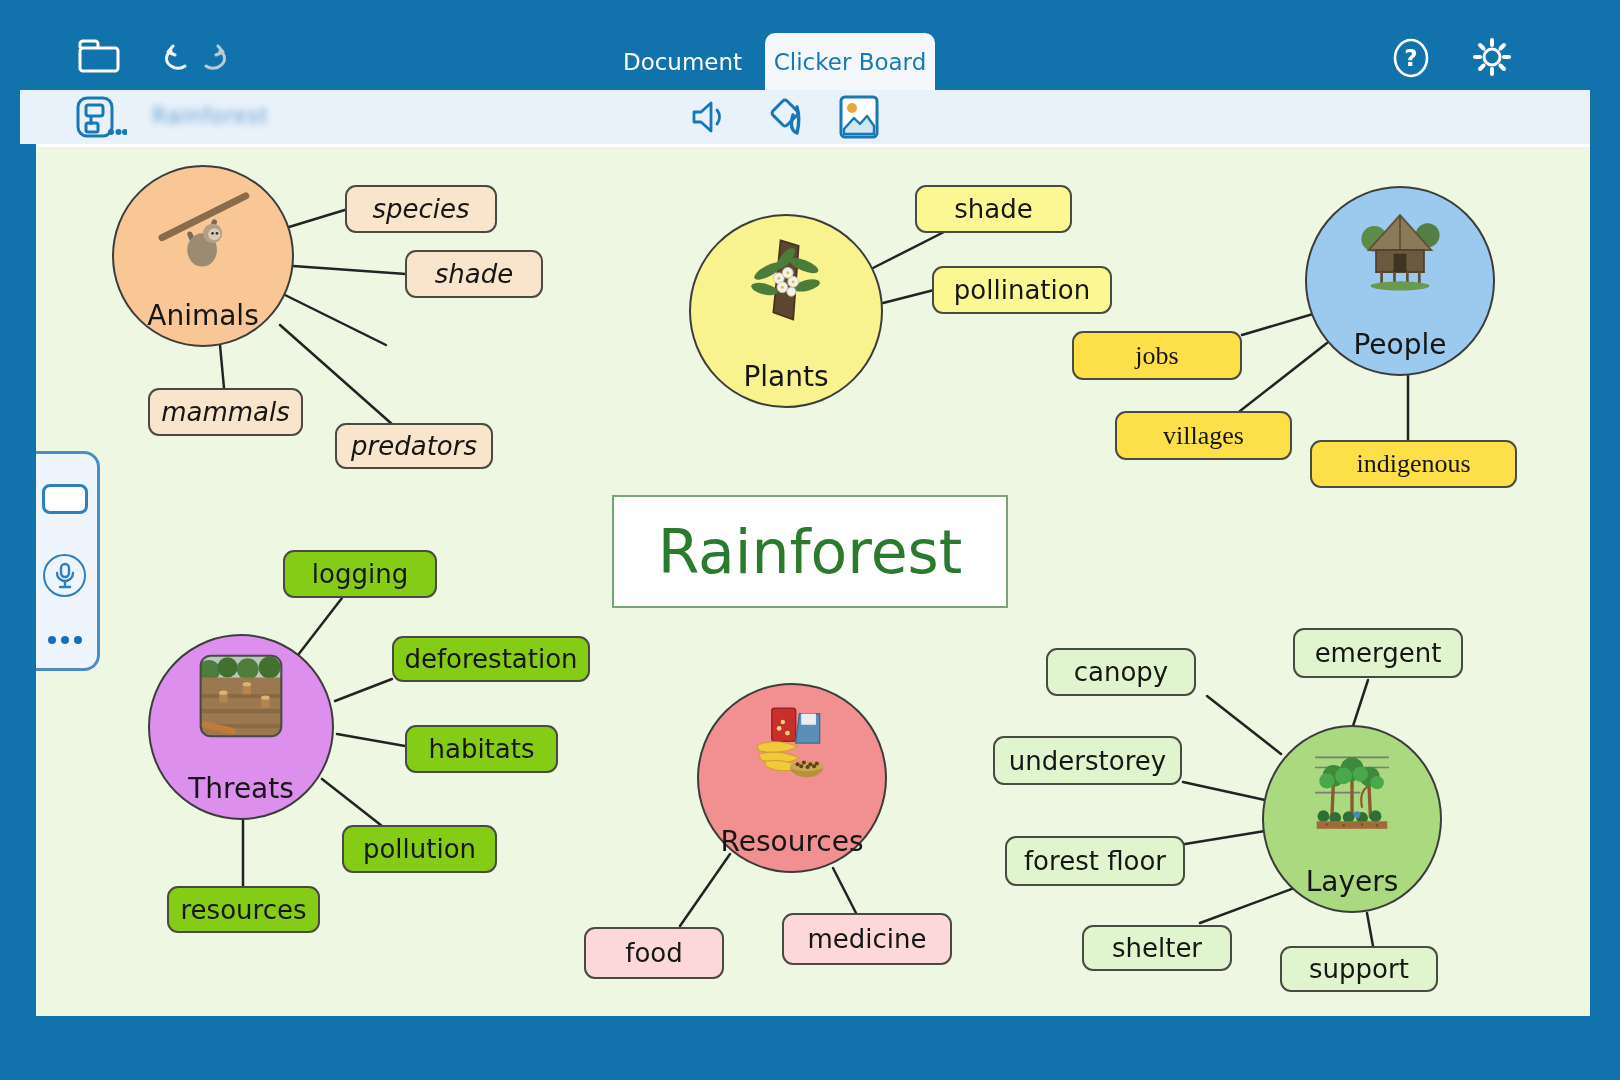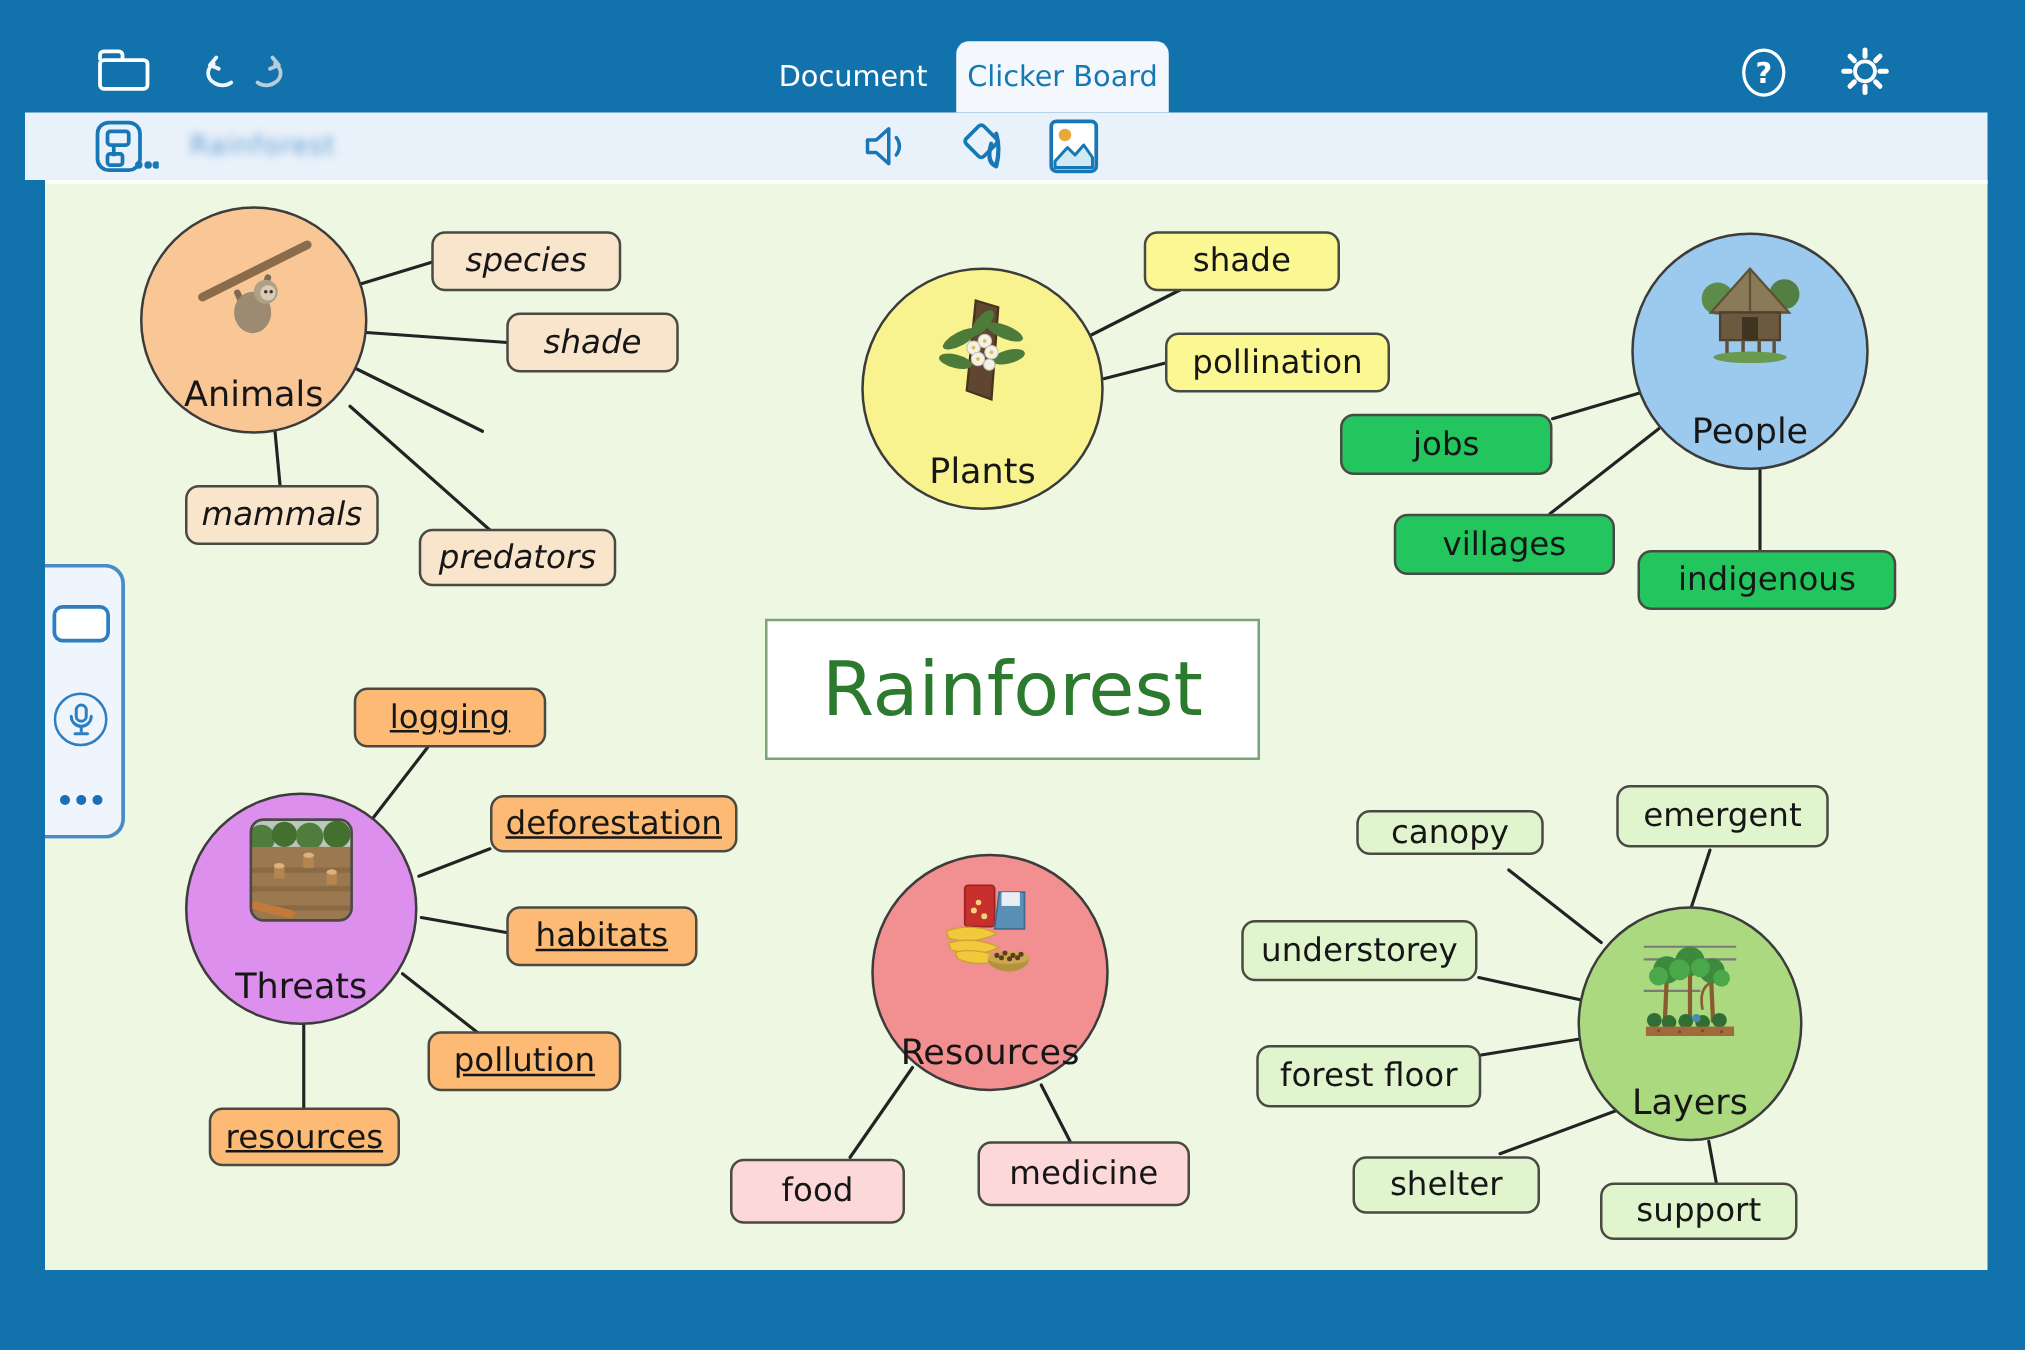--- a/index.html
+++ b/index.html
@@ -28,22 +28,22 @@
   .child { position:absolute; border:2px solid #4a4a44; border-radius:11px;
            display:flex; align-items:center; justify-content:center;
            font-size:26px; color:#161616; cursor:pointer; }
   .circle { position:absolute; border:2px solid #3c3c3c; border-radius:50%; cursor:pointer; }
   .circle-label { position:absolute; left:0; right:0; bottom:13px; text-align:center;
                   font-size:28px; color:#161616; }
   .pic { position:absolute; left:50%; transform:translateX(-50%); }
 
   .g0  { background:#f8c795; } .g0c { background:#f9e5cb;font-style:italic; }
   .g1  { background:#f8f28f; } .g1c { background:#fbf894; }
-  .g2  { background:#9bcaee; } .g2c { background:#22c55e; }
-  .g3  { background:#dd8fed; } .g3c { background:#fdba74;text-decoration:underline; }
+  .g2  { background:#9bcaee; } .g2c { background:#fde047;font-family:Liberation Serif, serif; }
+  .g3  { background:#dd8fed; } .g3c { background:#84cc16; }
   .g4  { background:#f28f90; } .g4c { background:#fcd8d8; }
   .g5  { background:#aad97f; } .g5c { background:#e0f5cd; }
 
   .map-title { position:absolute; left:576px; top:348px; width:396px; height:113px;
                background:#ffffff; border:2px solid #79a477; display:flex; align-items:center;
                justify-content:center; font-size:60px; color:#2b7a2e; cursor:pointer; }
 
   
   .side-panel { position:absolute; left:0; top:304px; width:64px; height:220px;
                 background:#eff5fc; border:3px solid #4b8cc8; border-left:none;
@@ -341,21 +341,21 @@
       <rect x="8" y="86" width="84" height="9" fill="#a06a3a"></rect>
       <g fill="#7a4e28">
           <circle cx="20" cy="90" r="1.6"></circle>
           <circle cx="40" cy="91" r="1.6"></circle>
           <circle cx="62" cy="90" r="1.6"></circle>
           <circle cx="80" cy="91" r="1.6"></circle>
         </g>
     </svg>
     <div class="circle-label">Layers</div>
   </div>
-  <div class="child g5c" style="left:1049px;top:501px;width:150px;height:36px">canopy</div>
+  <div class="child g5c" style="left:1010px;top:501px;width:150px;height:48px">canopy</div>
   <div class="child g5c" style="left:957px;top:589px;width:189px;height:49px">understorey</div>
   <div class="child g5c" style="left:969px;top:689px;width:180px;height:50px">forest floor</div>
   <div class="child g5c" style="left:1046px;top:778px;width:150px;height:46px">shelter</div>
   <div class="child g5c" style="left:1244px;top:799px;width:158px;height:46px">support</div>
   <div class="child g5c" style="left:1257px;top:481px;width:170px;height:50px">emergent</div>
 
   <div class="side-panel">
     <div class="cell-btn"></div>
     <div class="mic-btn">
       <svg width="24" height="28" viewBox="0 0 24 28">

